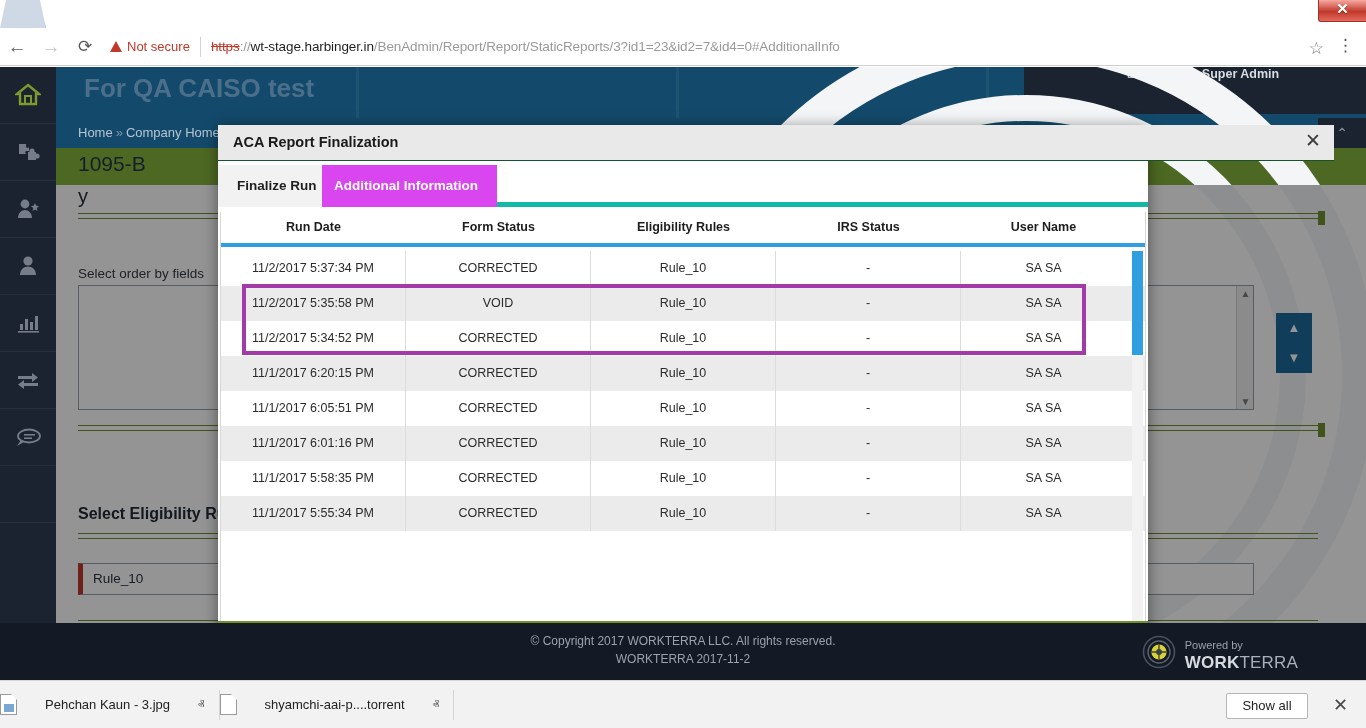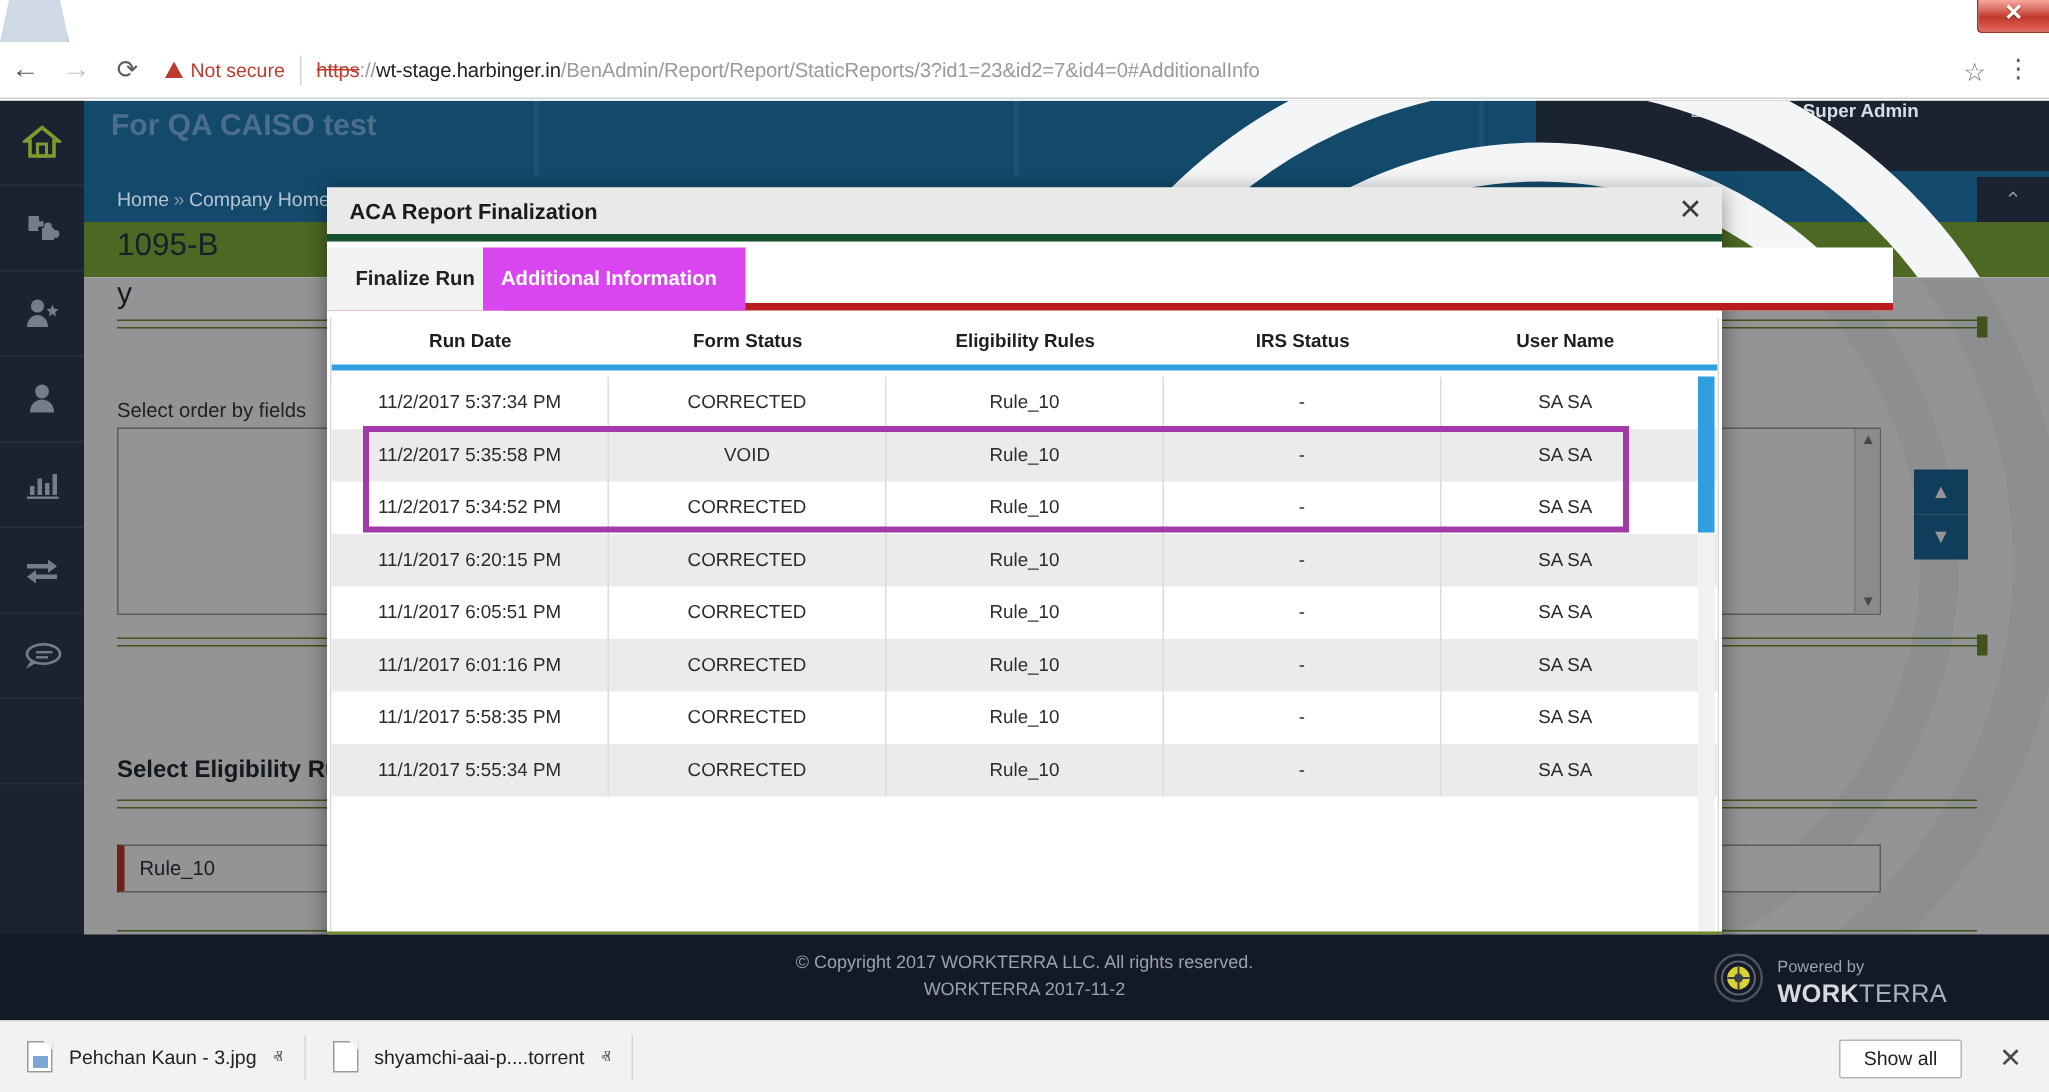--- a/index.html
+++ b/index.html
@@ -94,22 +94,22 @@
     background: #ffffff; overflow: hidden;
   }
   #topbar {
     position: absolute; left: 0; top: 0; width: 1310px; height: 51px;
     background: #134a6b;
   }
   #topbar-deco1 { position:absolute; left:300px; top:0; width:3px; height:51px; background:rgba(255,255,255,.05); }
   #topbar-deco2 { position:absolute; left:620px; top:0; width:3px; height:51px; background:rgba(255,255,255,.05); }
   #topbar-deco3 { position:absolute; left:930px; top:0; width:3px; height:51px; background:rgba(255,255,255,.05); }
   #org-title {
-    position: absolute; left: 18px; top: 6px;
-    font-size: 20px; font-weight: bold; color: #4b6f8a;
+    position: absolute; left: 28px; top: 6px;
+    font-size: 26px; font-weight: bold; color: #4b6f8a;
   }
   #admin-chip {
     position: absolute; left: 968px; top: 0; width: 342px; height: 47px;
     background: #1b2230; display: flex; align-items: center; padding-left: 16px; gap: 13px; flex-direction: column;
   }
   #logged-in-text { font-size: 12.5px; color: #b9bec7; }
   #logged-in-text b { color: #d8dde4; }
   #benadmin-word { font-size: 23px; color: #9aa1ab; font-weight: normal; margin-left: 4px; }
 
   #breadcrumb-bar {
@@ -188,33 +188,33 @@
     position: absolute; left: 56px; top: 118px; width: 1310px; height: 495px;
     background: rgba(0,0,0,.42); pointer-events: none;
   }
 
   
   #modal {
     position: absolute; left: 218px; top: 58px; width: 930px; height: 565px;
     background: #ffffff; box-shadow: 0 2px 14px rgba(0,0,0,.45);
   }
   #modal-head {
-    position: absolute; left: 0; top: 0; width: 930px; height: 36px;
-    background: #e9e9e9; border-bottom: 5px solid #14532d;
+    position: absolute; left: 0; top: 0; width: 1116px; height: 36px;
+    background: #e9e9e9; border-bottom: 1px solid #14532d;
   }
   #modal-title {
     position: absolute; left: 15px; top: 9px; font-size: 14.5px; font-weight: bold; color: #1a1a1a;
   }
   #modal-close {
     position: absolute; right: 8px; top: 4px; width: 26px; height: 26px;
     font-size: 19px; color: #3c3c3c; text-align: center; line-height: 24px;
   }
   #tabbar {
-    position: absolute; left: 0; top: 40px; width: 1044px; height: 42px;
-    background: #ffffff; border-bottom: 5px solid #b91c1c;
+    position: absolute; left: 0; top: 40px; width: 930px; height: 42px;
+    background: #ffffff; border-bottom: 5px solid #14b8a6;
   }
   .tab {
     position: absolute; top: 0; height: 42px; line-height: 42px;
     font-size: 13.5px; font-weight: bold; text-align: center; padding: 0 19px;
   }
   #tab-finalize { left: 0; background: #f2f2f2; color: #1f1f1f; }
   #tab-additional { left: 104px; background: #d946ef; color: #ffffff; padding-left: 12px; }
 
   #grid-wrap {
     position: absolute; left: 2px; top: 87px; width: 926px; height: 444px;
@@ -279,21 +279,21 @@
   #powered-by { font-size: 11px; color: #9aa2ad; }
   #wt-word { font-size: 17px; color: #a9b0b9; letter-spacing: .2px; }
   #wt-word b { color: #d7dbe0; }
 
   
   #shelf {
     position: absolute; left: 0; top: 680px; width: 1366px; height: 48px;
     background: #f2f2f2; border-top: 1px solid #d4d4d4;
     display: flex; align-items: center;
   }
-  .dl-item { display: flex; align-items: center; height: 40px; padding: 0 14px 0 18px; gap: 11px; }
+  .dl-item { display: flex; align-items: center; height: 40px; padding: 0 14px 0 0; gap: 28px; }
   .dl-name { font-size: 13px; color: #222; white-space: nowrap; }
   .dl-caret { font-size: 13px; color: #555; }
   .dl-sep { width: 1px; height: 30px; background: #d4d4d4; }
   .file-glyph {
     width: 17px; height: 21px; background: #ffffff; border: 1px solid #9a9a9a;
     position: relative;
   }
   .file-glyph::after {
     content: ""; position: absolute; right: -1px; top: -1px;
     border-left: 6px solid transparent; border-top: 6px solid #f2f2f2;

